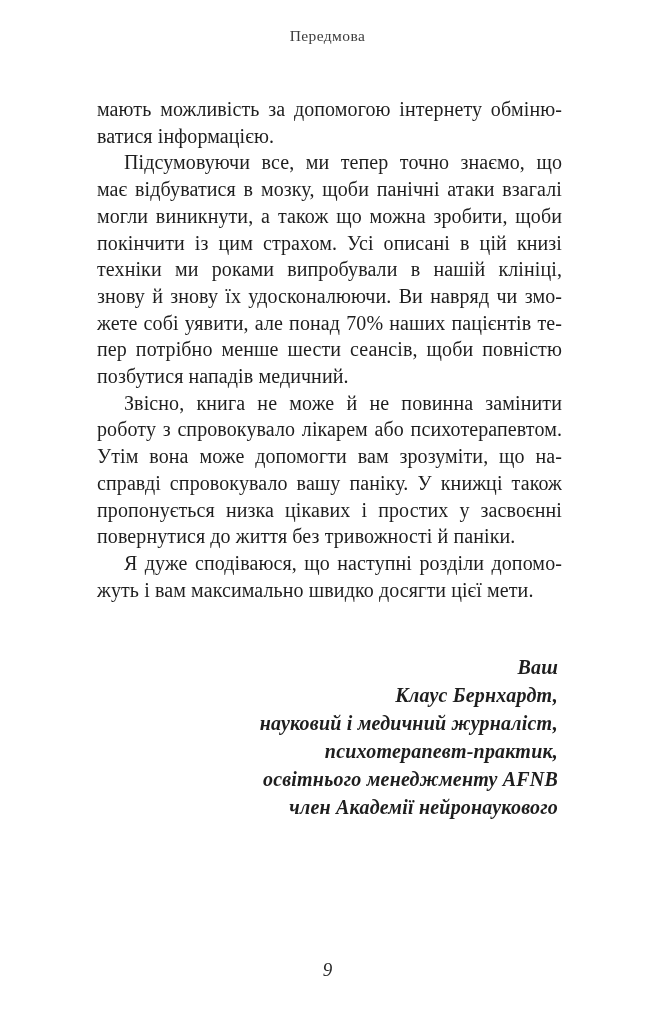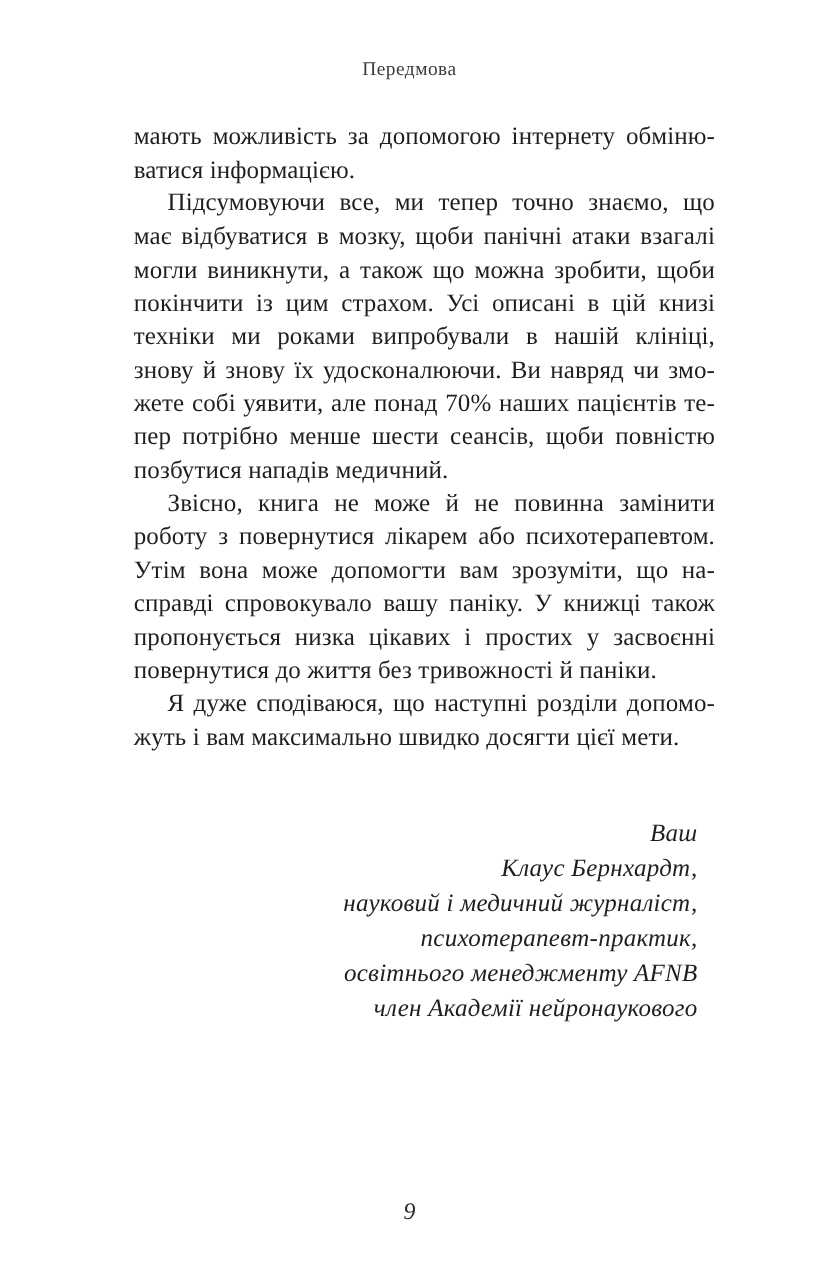--- a/index.html
+++ b/index.html
@@ -12,32 +12,32 @@
     width: 655px;
     height: 1024px;
     margin: 0 auto;
     background: #ffffff;
     font-family: "Liberation Serif", "DejaVu Serif", serif;
     color: #1e1e1e;
     overflow: hidden;
   }
   .running-head {
     position: absolute;
-    top: 48px;
+    top: 28px;
     left: 0;
     right: 0;
     text-align: center;
     font-size: 15.5px;
     line-height: 16px;
     color: #3c3c3c;
     letter-spacing: 0.4px;
   }
   .body-text {
     position: absolute;
-    left: 107px;
+    left: 97px;
     top: 96px;
     width: 465px;
     font-size: 20px;
     line-height: 26.7px;
     letter-spacing: 0.1px;
   }
   .body-line {
     text-align: justify;
     text-align-last: justify;
   }
@@ -50,20 +50,21 @@
   }
   .signature {
     position: absolute;
     top: 653px;
     right: 97px;
     text-align: right;
     font-style: italic;
     font-size: 20px;
     line-height: 28px;
     letter-spacing: 0.2px;
+    font-weight: bold;
   }
   .page-number {
     position: absolute;
     top: 960px;
     left: 0;
     right: 0;
     text-align: center;
     font-style: italic;
     font-size: 19px;
     line-height: 20px;
@@ -87,21 +88,21 @@
         <div class="body-line indented">могли виникнути, а також що можна зробити, щоби</div>
         <div class="body-line indented">покінчити із цим страхом. Усі описані в цій книзі</div>
         <div class="body-line indented">техніки ми роками випробували в нашій клініці,</div>
         <div class="body-line indented">знову й знову їх удосконалюючи. Ви навряд чи змо-</div>
         <div class="body-line indented">жете собі уявити, але понад 70% наших пацієнтів те-</div>
         <div class="body-line indented">пер потрібно менше шести сеансів, щоби повністю</div>
         <div class="body-line para-last indented">позбутися нападів медичний.</div>
       </div>
       <div>
         <div class="body-line para-first indented">Звісно, книга не може й не повинна замінити</div>
-        <div class="body-line indented">роботу з повернутися лікарем або психотерапевтом.</div>
+        <div class="body-line indented">роботу з спровокувало лікарем або психотерапевтом.</div>
         <div class="body-line indented">Утім вона може допомогти вам зрозуміти, що на-</div>
         <div class="body-line indented">справді спровокувало вашу паніку. У книжці також</div>
         <div class="body-line indented">пропонується низка цікавих і простих у засвоєнні</div>
         <div class="body-line para-last indented">повернутися до життя без тривожності й паніки.</div>
       </div>
       <div>
         <div class="body-line para-first indented">Я дуже сподіваюся, що наступні розділи допомо-</div>
         <div class="body-line para-last indented">жуть і вам максимально швидко досягти цієї мети.</div>
       </div>
     </div>

